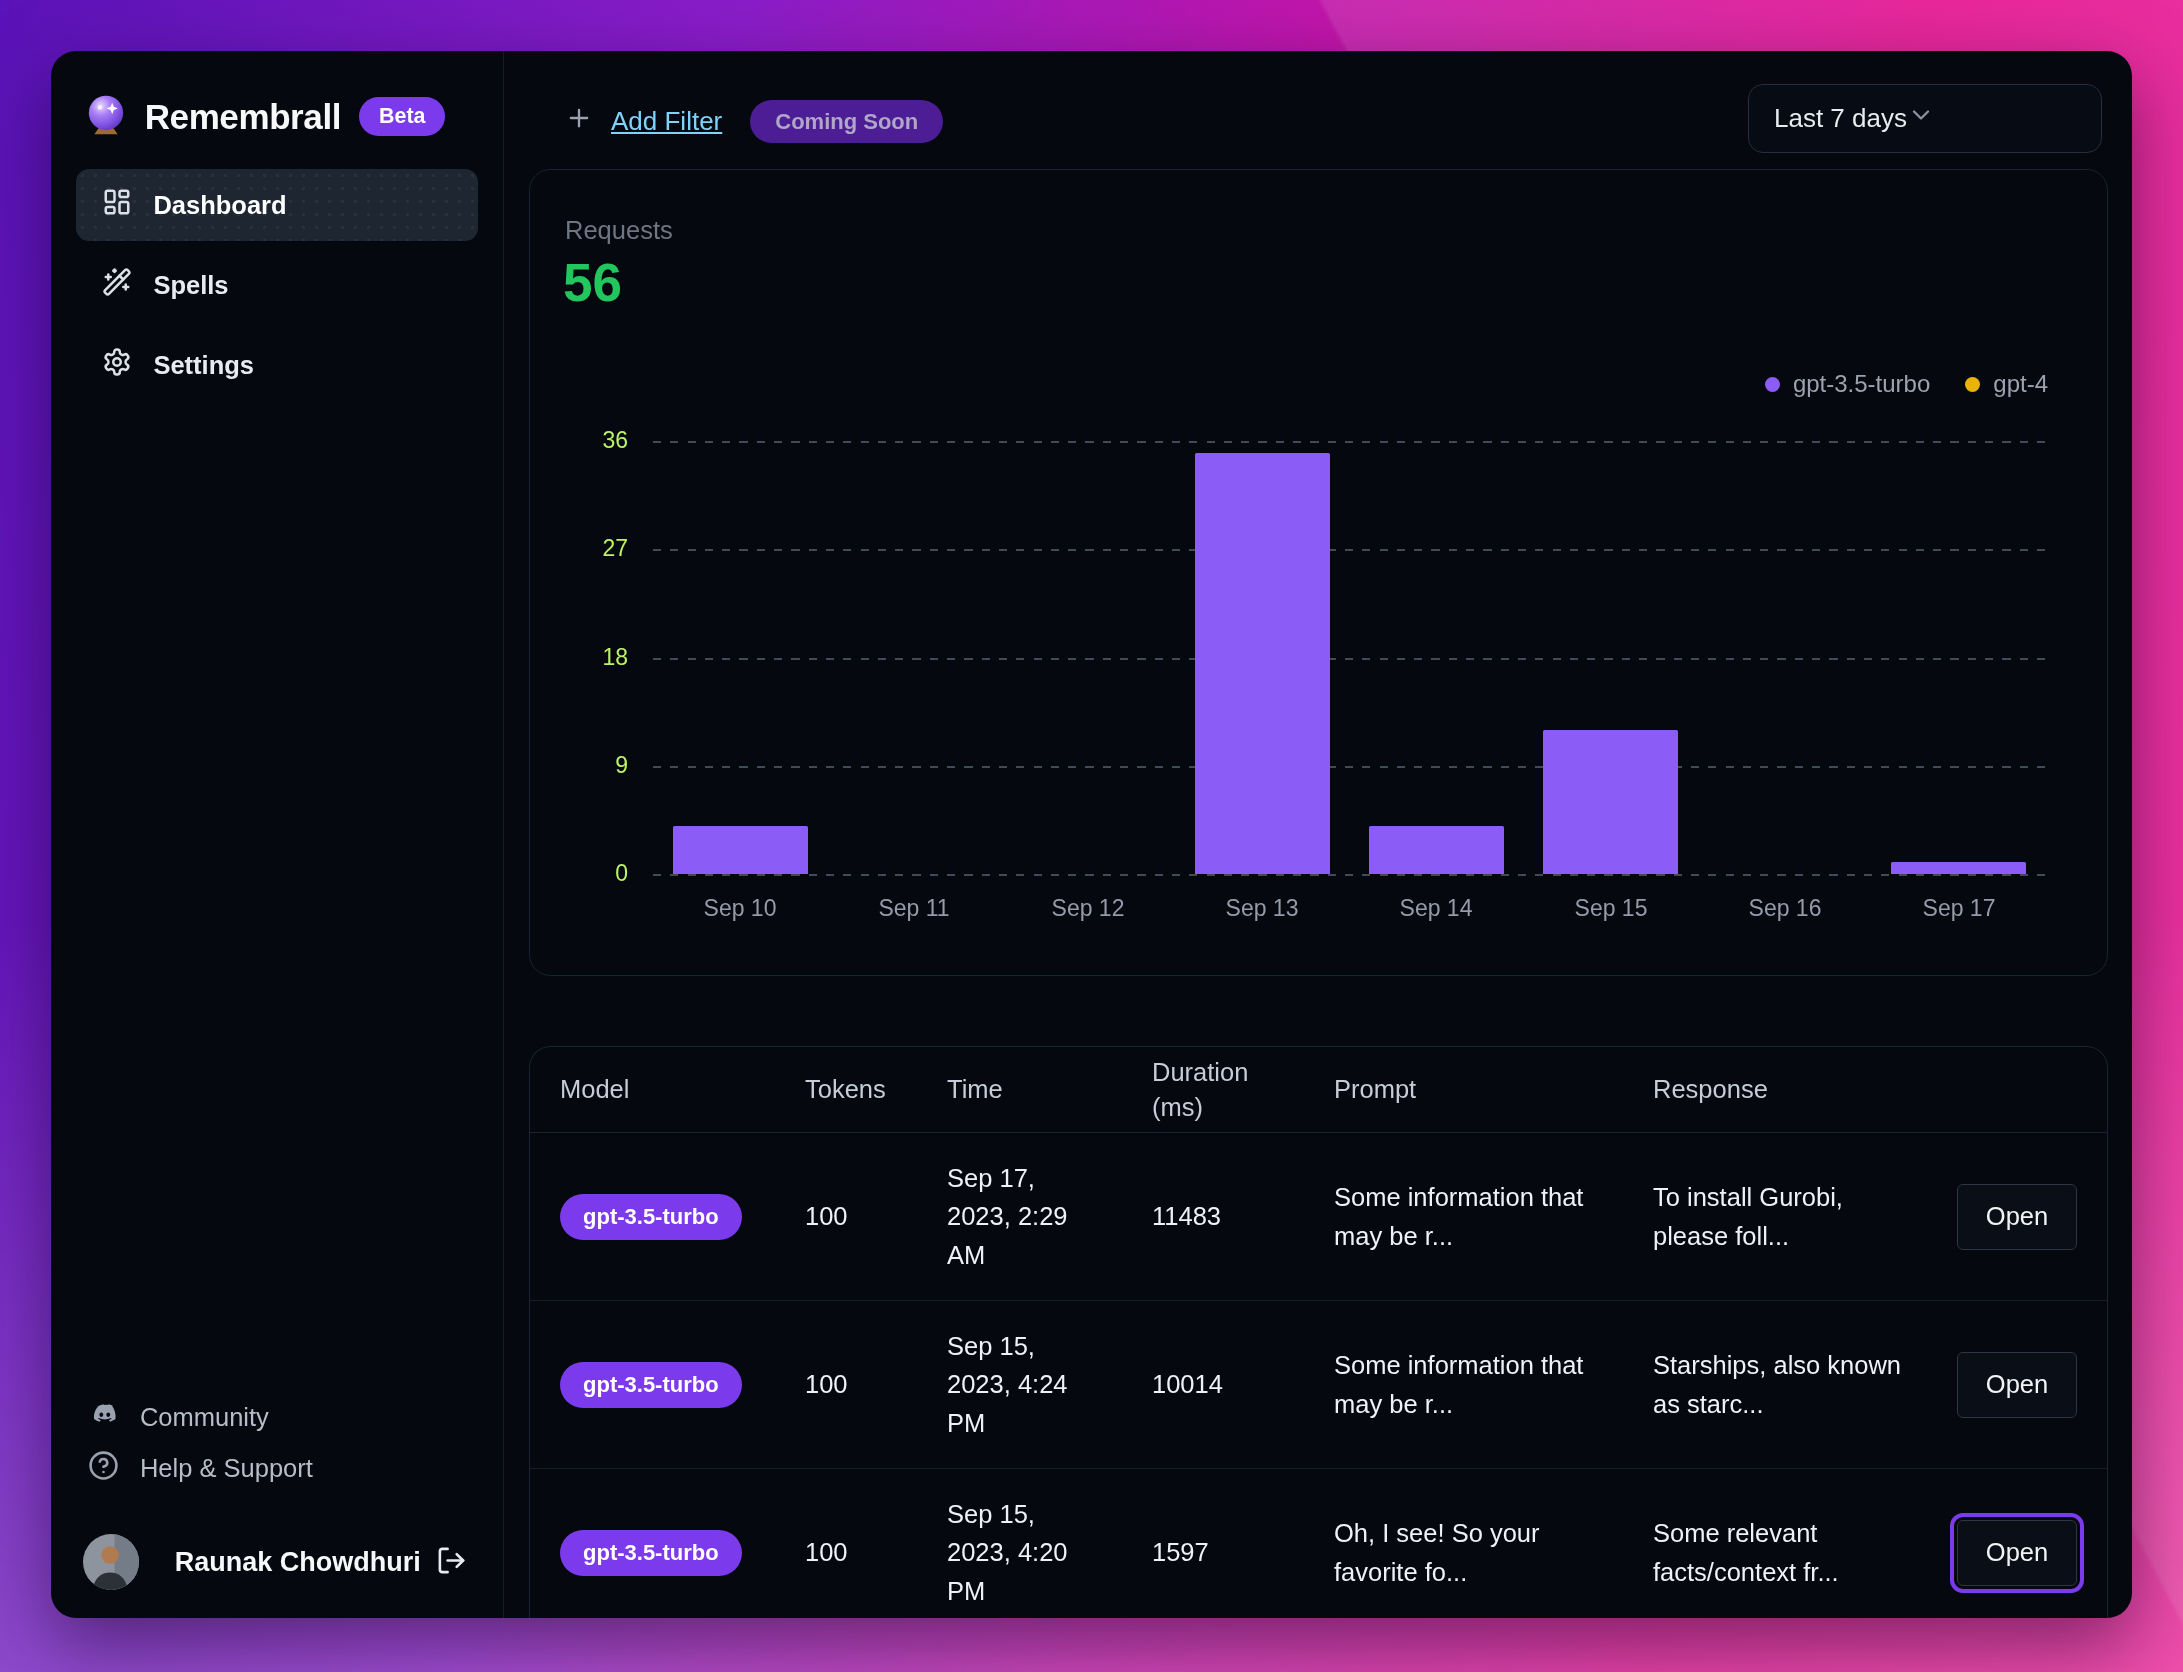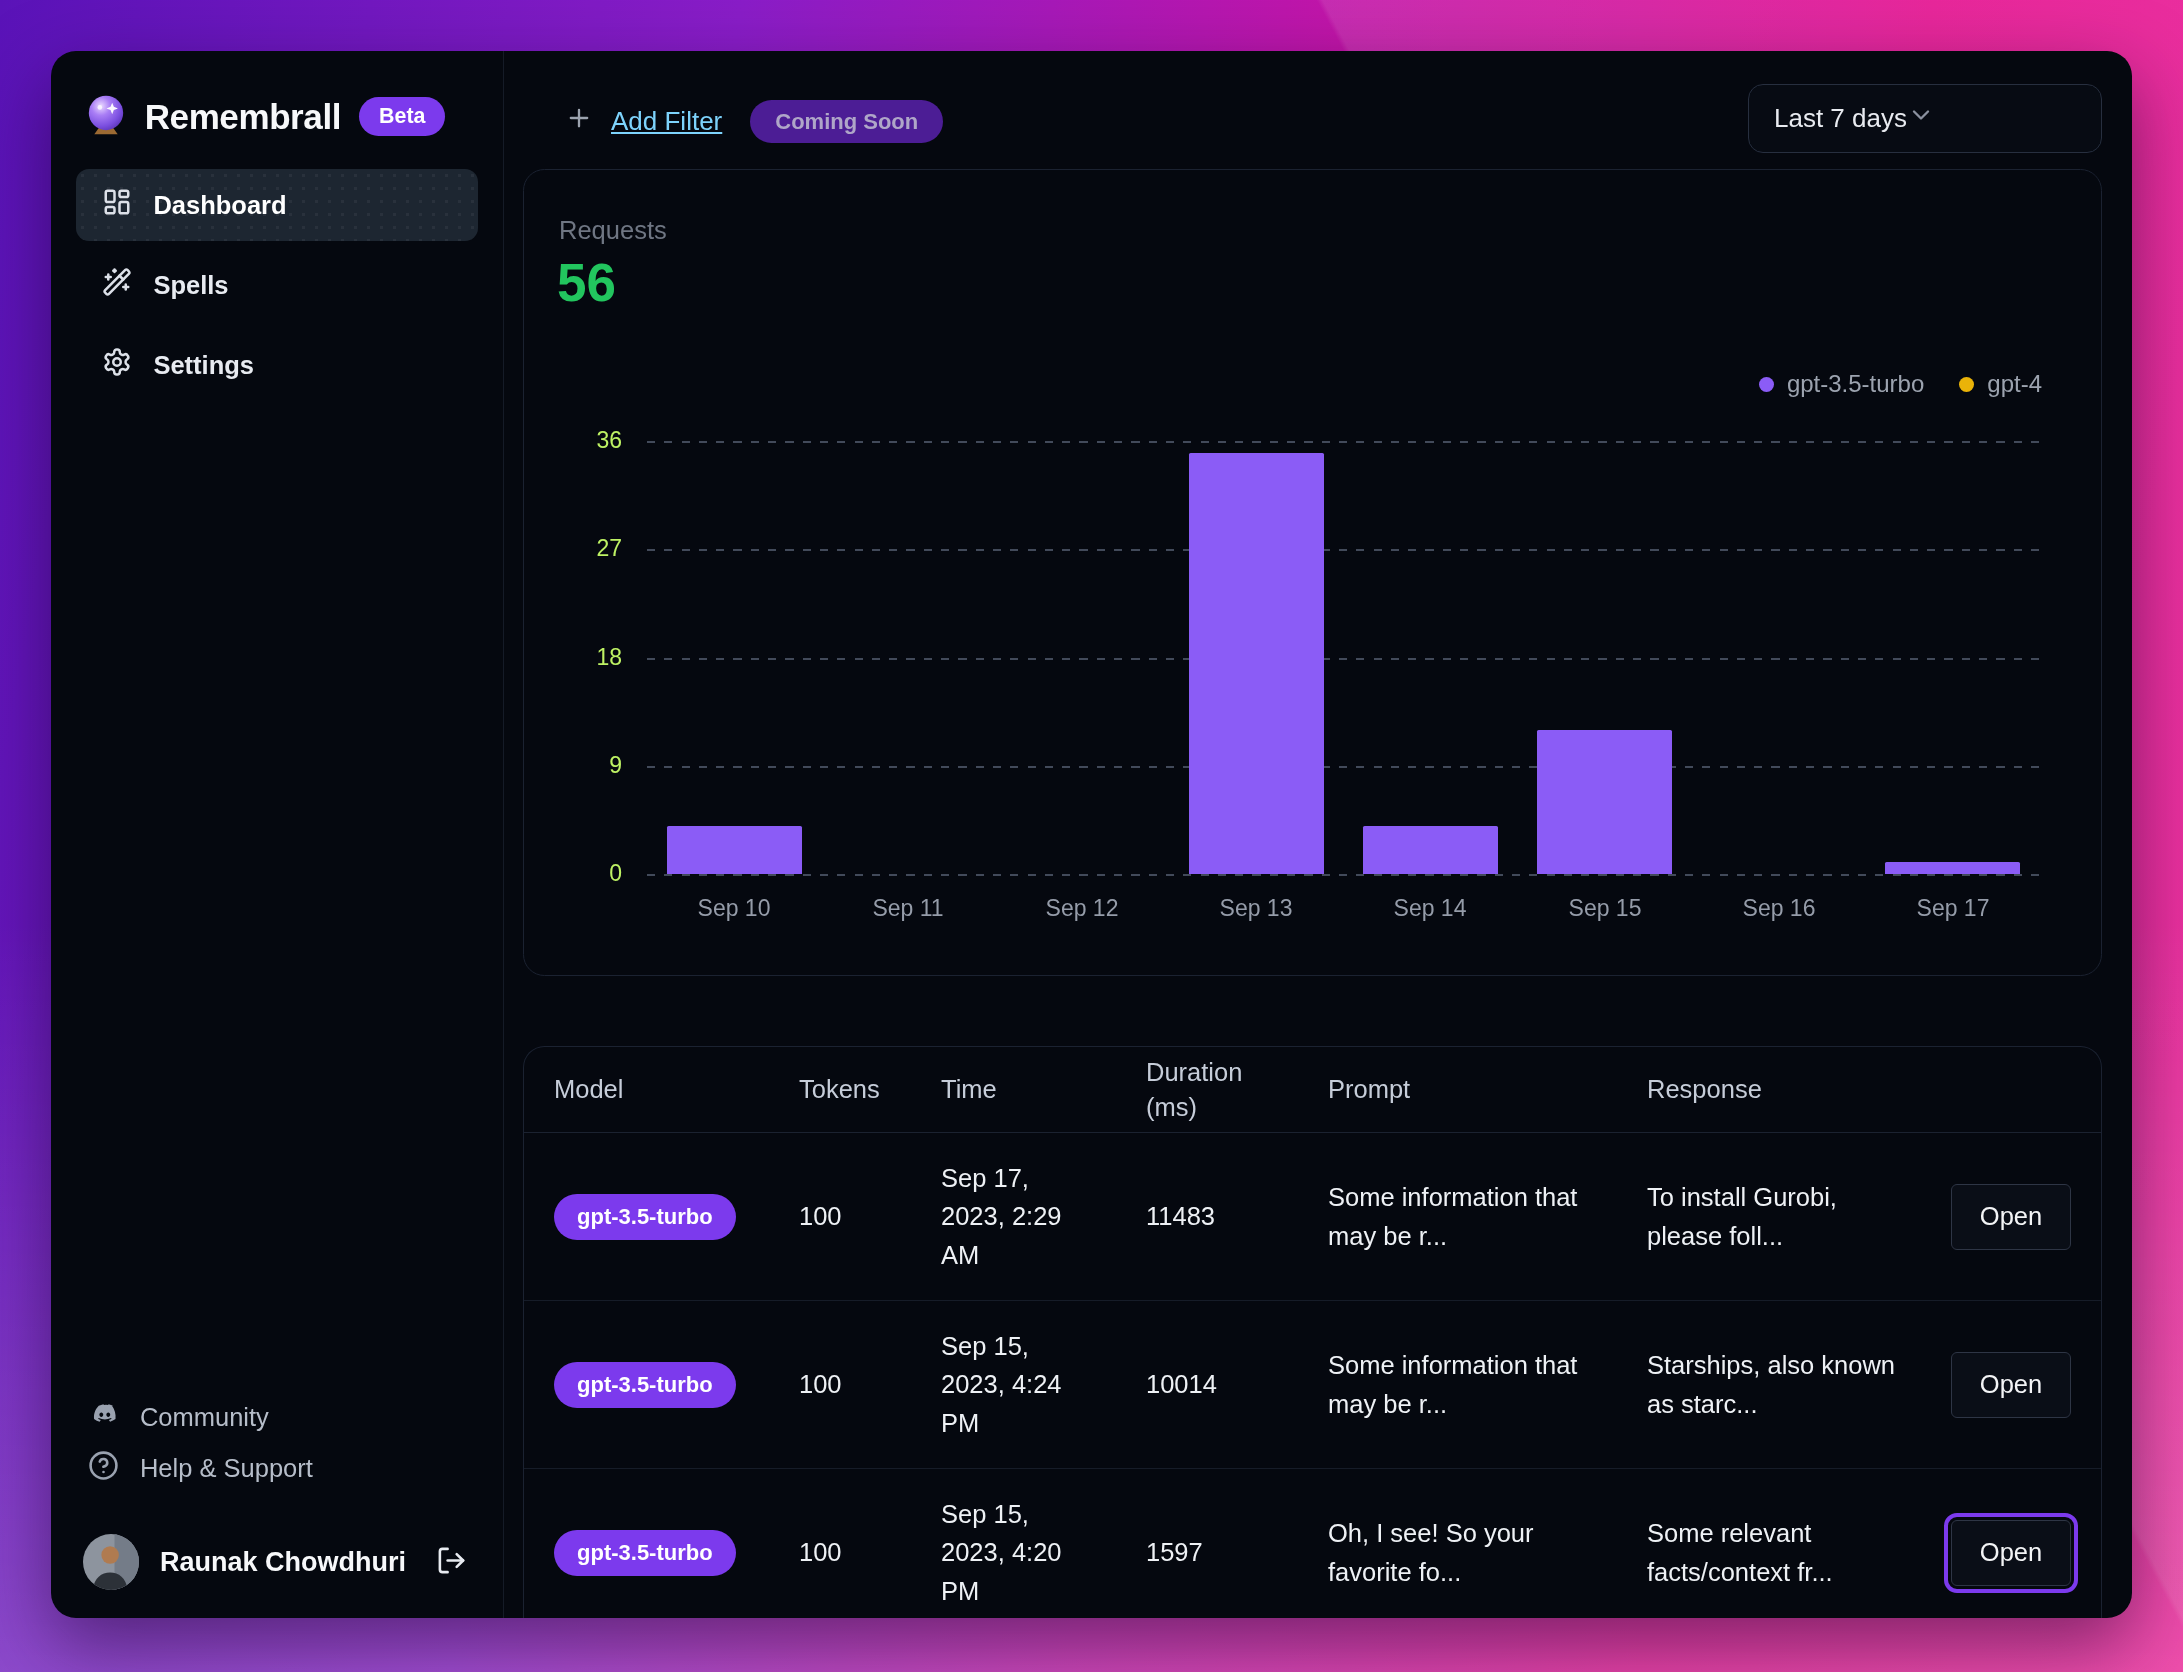--- a/index.html
+++ b/index.html
@@ -30,34 +30,34 @@
   .nav-item svg { width: 30px; height: 30px; stroke: #DCE0E8; }
   .nav-item.active { background-color: #1D2631; color: #FFFFFF; font-weight: 700;
     background-image: radial-gradient(rgba(255,255,255,0.05) 1.6px, transparent 1.6px); background-size: 13px 13px; }
   .side-footer { position: absolute; left: 25px; right: 25px; bottom: 21.4px; }
   .foot-item { display: flex; align-items: center; gap: 21.4px; padding-left: 11.5px; height: 51px;
     color: #B6BDC9; font-size: 25.5px; font-weight: 500; cursor: pointer; }
   .foot-item svg { width: 31px; height: 31px; stroke: #9AA2B0; }
   .foot-item svg.filled { fill: #9AA2B0; stroke: none; }
   .user-row { display: flex; align-items: center; margin-top: 33px; padding: 6.6px 11.5px 6.6px 6.6px; }
   .avatar { width: 56px; height: 56px; border-radius: 50%; overflow: hidden; flex: 0 0 56px; }
-  .user-name { margin-left: 21.4px; color: #F7F8FA; font-size: 27px; font-weight: 700; flex: 1; }
+  .user-name { margin-left: 21.4px; color: #F7F8FA; font-size: 27px; font-weight: 700; flex: 1; text-align: center; }
   .logout svg { width: 31px; height: 31px; stroke: #E8EBF1; }
   
   .main { flex: 1; position: relative; }
   .topbar { position: absolute; left: 61px; top: 36px; height: 69px; display: flex; align-items: center; }
   .add-filter { display: flex; align-items: center; gap: 18px; color: #7dd3fc; font-size: 26px; cursor: pointer; text-decoration: underline; }
   .add-filter svg { width: 28px; height: 28px; stroke: #9CA3AF; }
   .coming-soon { margin-left: 28px; background: #4c1d95; color: #AFA6C8; font-size: 22px; font-weight: 700;
     padding: 8.2px 25px; border-radius: 822px; }
   .range-select { position: absolute; right: 30px; top: 33px; width: 354px; height: 69px;
     border: 1.6px solid #272F3F; border-radius: 15px; background: #070B13; display: flex; align-items: center;
     padding: 0 25px; color: #E8EBF0; font-size: 26px; cursor: pointer; }
   .range-select svg { width: 28px; height: 28px; stroke: #8A919F; margin-left: auto; }
-  .panel { position: absolute; left: 19px; width: 1579px; background: #05080F;
+  .panel { position: absolute; left: 25px; width: 1579px; background: #05080F;
     border: 1.6px solid #1B2231; border-radius: 21.4px; }
   .chart-panel { top: 118px; height: 807px; }
   .table-panel { top: 947px; height: 694px; border-bottom: none; border-bottom-left-radius: 0; border-bottom-right-radius: 0; overflow: hidden; margin-top: 48px; }
   
   .stat-label { position: absolute; left: 35px; top: 46px; color: #6F7683; font-size: 25.5px; font-weight: 500; }
   .stat-value { position: absolute; left: 33px; top: 82px; color: #22c55e; font-size: 53px; font-weight: 700; }
   .legend { position: absolute; right: 59px; top: 200px; display: flex; align-items: center; gap: 35px; }
   .legend-item { display: flex; align-items: center; gap: 13px; color: #9CA3AF; font-size: 24px; }
   .legend-dot { width: 15px; height: 15px; border-radius: 50%; }
   .plot { position: absolute; left: 123px; top: 271px; width: 1393px; height: 433px; }

